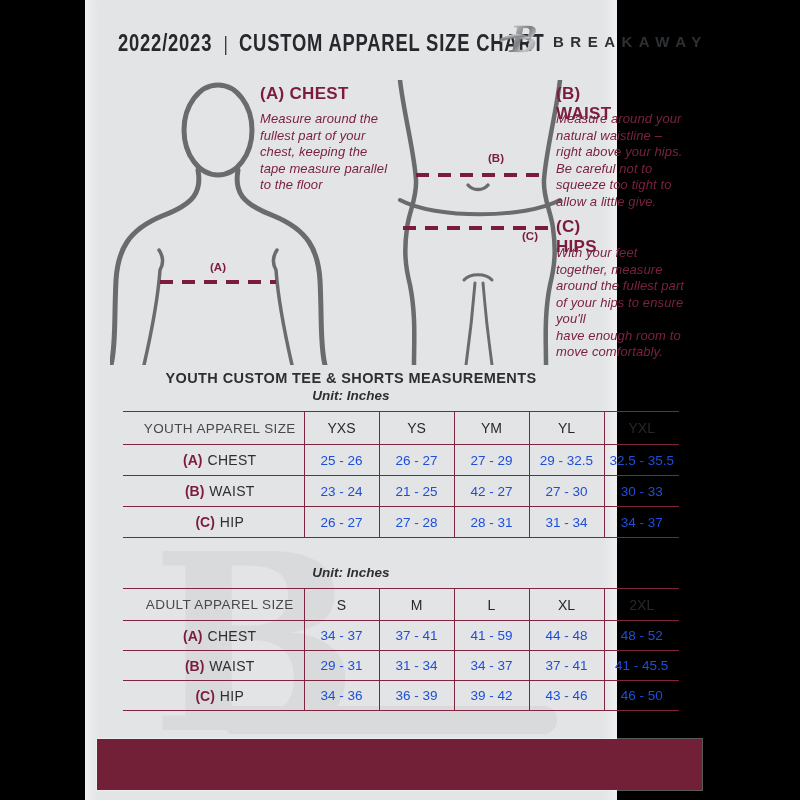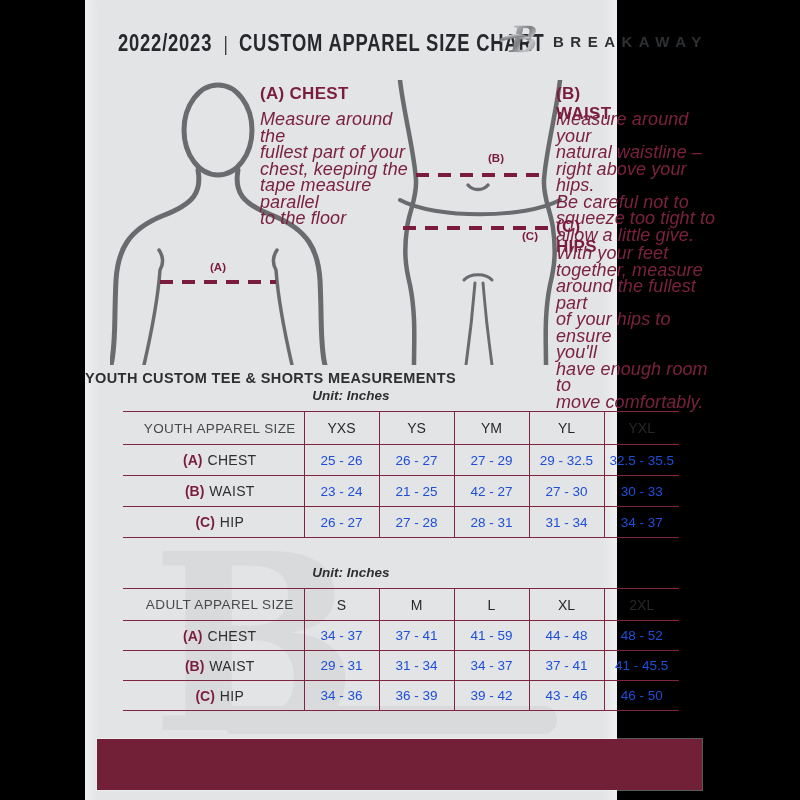--- a/index.html
+++ b/index.html
@@ -13,34 +13,34 @@
                  transform:scaleX(0.80); transform-origin:left center; color:#26282c; }
   .title-year  { font-size:23px; font-weight:bold; letter-spacing:1px; }
   .title-div   { font-size:21px; font-weight:400; color:#3a3c3e; margin:0 14px; }
   .title-main  { font-size:23px; font-weight:bold; letter-spacing:1px; }
   .logo-box    { position:absolute; left:414px; top:14px; }
   .brand-name  { position:absolute; left:468px; top:33px; font-size:15px; font-weight:bold;
                  letter-spacing:6.5px; color:#2e3134; }
 
   
   .guide-head { position:absolute; font-size:17px; font-weight:bold; color:#7b1c3e; letter-spacing:.3px; }
-  .guide-body { position:absolute; font-size:18px; font-style:italic; color:#7b2140;
+  .guide-body { position:absolute; font-size:13px; font-style:italic; color:#7b2140;
                 line-height:16.5px; white-space:pre-line; letter-spacing:.1px; }
   .dash-label { position:absolute; font-size:11.5px; font-weight:bold; color:#7b1c3e; width:34px; text-align:center; }
 
   .fig { position:absolute; }
 
   
   .watermark { position:absolute; left:66px; top:548px; font-family:"DejaVu Serif", serif;
                font-size:246px; line-height:0.78; font-weight:bold; color:#d9dadc; }
   .watermark-bar { position:absolute; left:142px; top:706px; width:330px; height:28px;
                    background:#d9dadc; border-radius:4px 14px 14px 4px; }
 
   
-  .sec-title { position:absolute; left:0; width:100%; text-align:left; font-size:14.5px;
+  .sec-title { position:absolute; left:0; width:100%; text-align:center; font-size:14.5px;
                font-weight:bold; color:#2d2f31; letter-spacing:.4px; }
   .sec-unit  { position:absolute; left:0; width:100%; text-align:center; font-size:13.5px;
                font-style:italic; font-weight:bold; color:#2d2f31; }
   .size-table { position:absolute; left:38px; width:556px; border-collapse:collapse; table-layout:fixed;
                 border-top:1.5px solid #802540; background:transparent; }
   .size-table tr { border-bottom:1.5px solid #802540; }
   .size-table th, .size-table td { border-left:1.5px solid #802540; text-align:center; vertical-align:middle;
                 font-weight:normal; }
   .size-table th:first-child, .size-table td:first-child { border-left:none; text-align:center; padding-left:13px; }
   .size-table thead tr { height:33px; }

